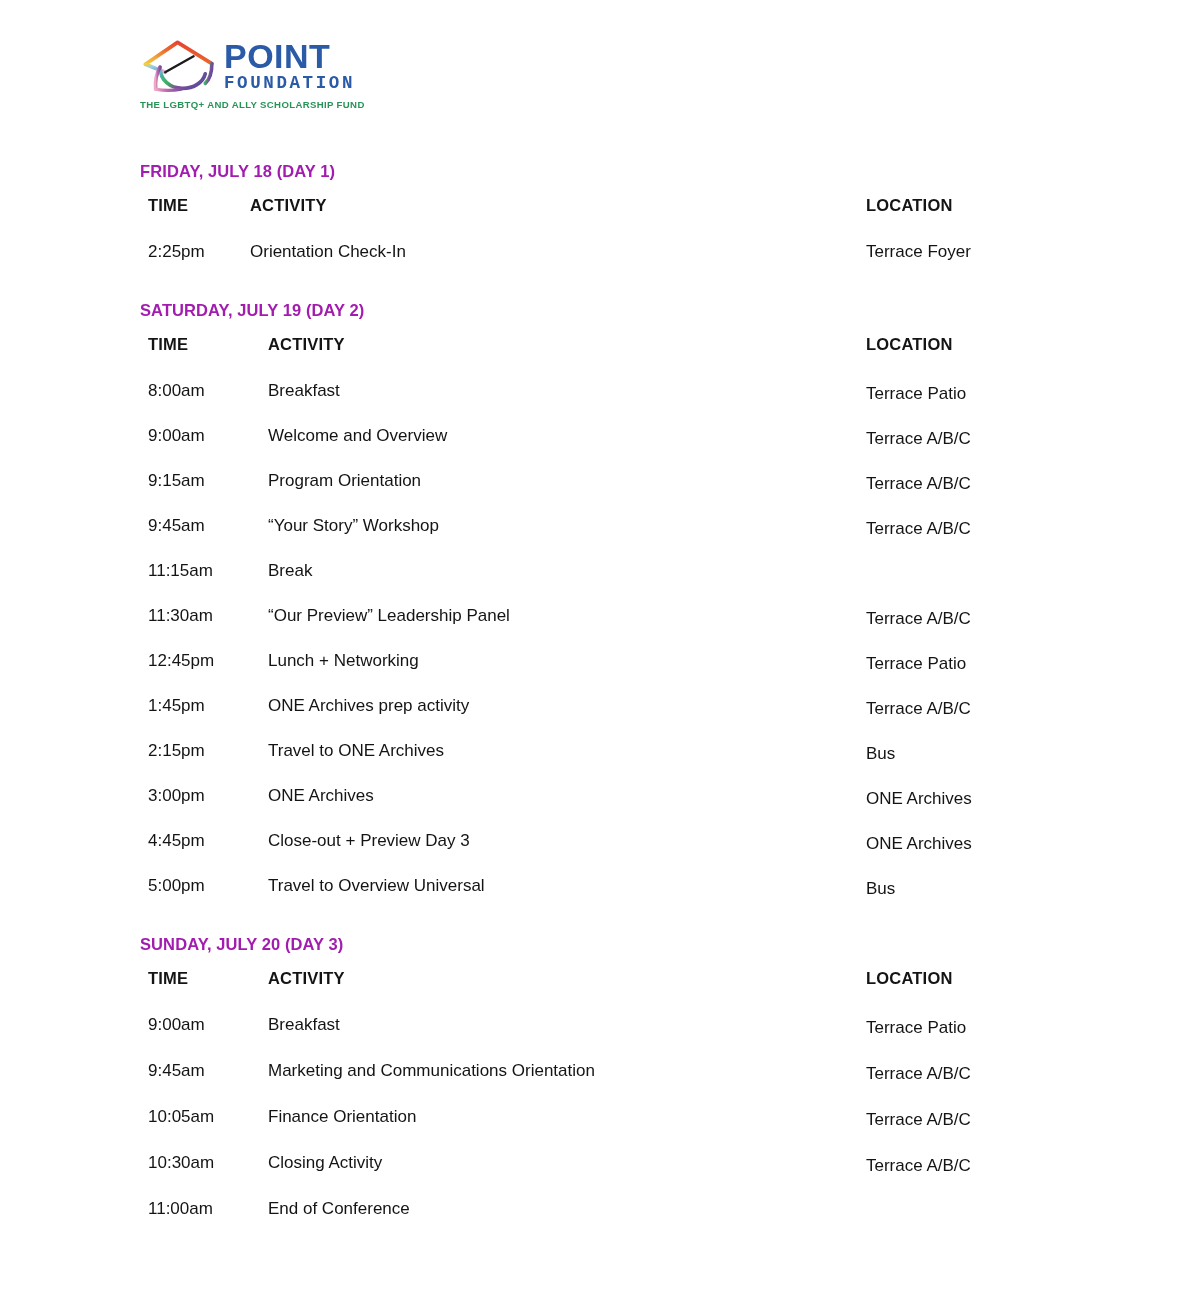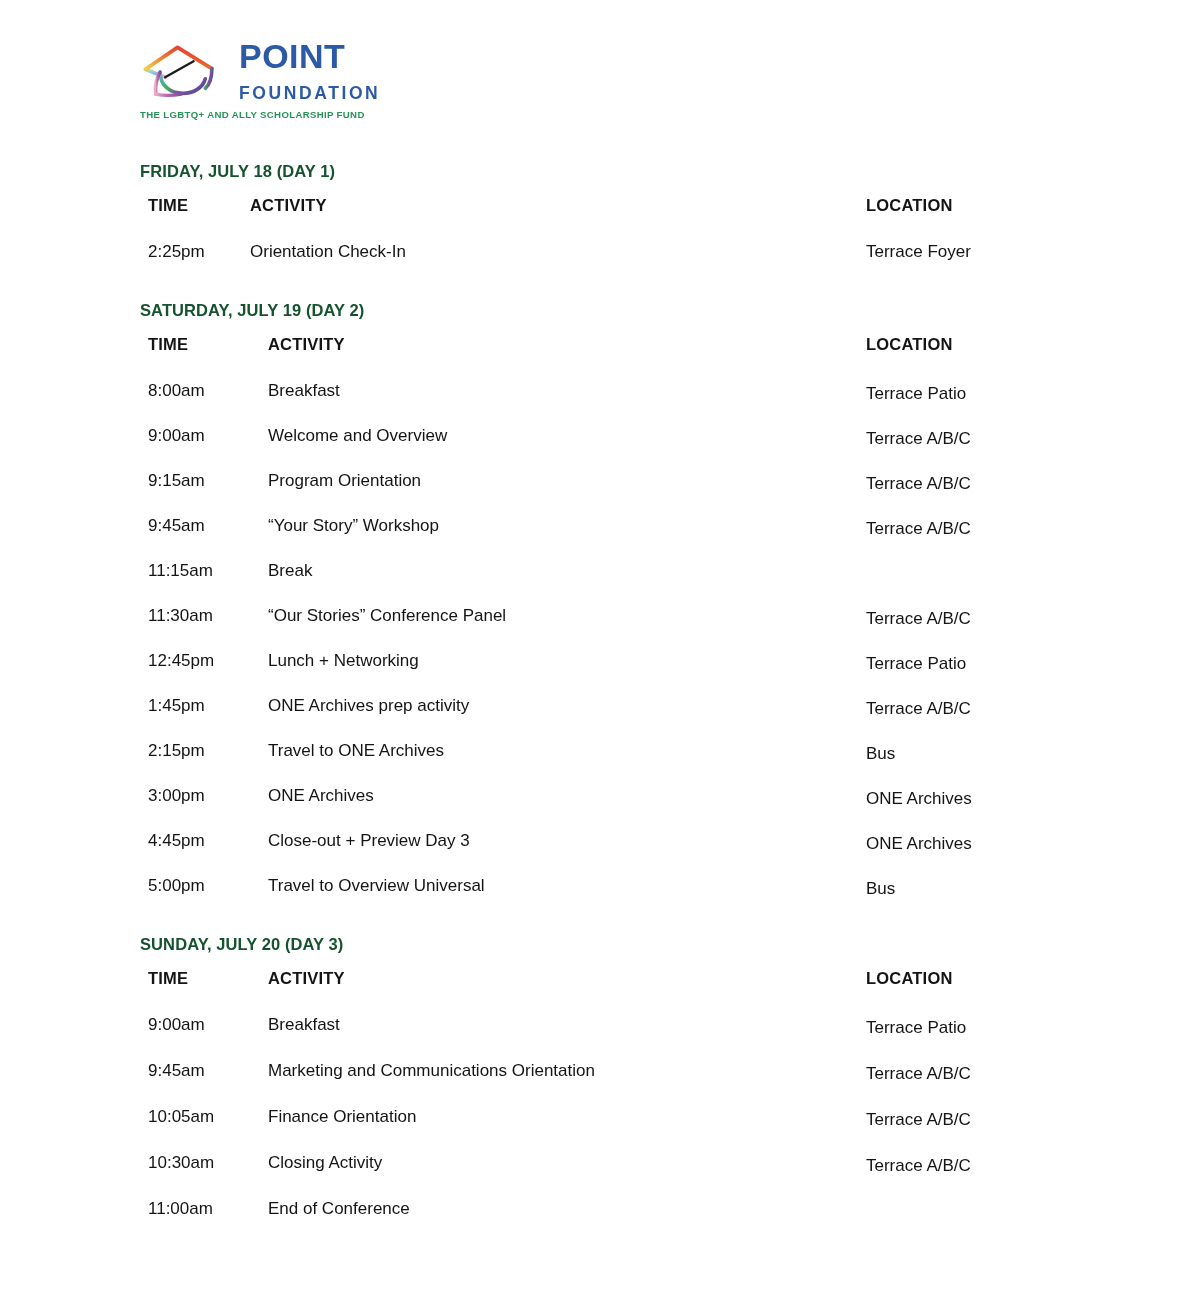--- a/index.html
+++ b/index.html
@@ -28,21 +28,21 @@
     position: absolute;
     left: 140px;
     top: 38px;
     display: flex;
     flex-direction: column;
     width: 240px;
   }
   .logo-top-row {
     display: flex;
     align-items: center;
-    gap: 21px;
+    gap: 6px;
   }
   .logo-cap {
     width: 78px;
     height: 54px;
     flex: 0 0 auto;
     display: block;
   }
   .logo-wordmark {
     display: flex;
     flex-direction: column;
@@ -51,26 +51,26 @@
   }
   .logo-point {
     font-family: "Liberation Sans", sans-serif;
     font-weight: bold;
     font-size: 34px;
     letter-spacing: 0.5px;
     color: #2b5aa7;
     line-height: 0.98;
   }
   .logo-foundation {
-    font-family: Liberation Sans, sans-serif;
+    font-family: Liberation Mono, monospace;
     font-weight: bold;
     font-size: 17.5px;
     letter-spacing: 2.6px;
     color: #2b5aa7;
-    margin-top: 12px;
+    margin-top: 2px;
   }
   .logo-tagline {
     font-family: "Liberation Sans", sans-serif;
     font-weight: bold;
     font-size: 9.6px;
     letter-spacing: 0.35px;
     color: #279457;
     margin-top: 6px;
     white-space: nowrap;
   }
@@ -103,21 +103,21 @@
     position: relative;
     padding: 0;
   }
   .day-section {
     position: relative;
   }
   .day-heading {
     font-weight: bold;
     font-size: 16.5px;
     letter-spacing: 0.1px;
-    color: #14532d;
+    color: #a21caf;
     margin-left: 140px;
   }
 
   .rowgrid {
     position: relative;
   }
   .srow {
     position: relative;
     height: 45px;
   }
@@ -273,21 +273,21 @@
           <span class="col-activity">“Your Story” Workshop</span>
           <span class="col-location">Terrace A/B/C</span>
         </div>
       <div class="srow body-row">
           <span class="col-time">11:15am</span>
           <span class="col-activity">Break</span>
           <span class="col-location"></span>
         </div>
       <div class="srow body-row">
           <span class="col-time">11:30am</span>
-          <span class="col-activity">“Our Stories” Conference Panel</span>
+          <span class="col-activity">“Our Preview” Leadership Panel</span>
           <span class="col-location">Terrace A/B/C</span>
         </div>
       <div class="srow body-row">
           <span class="col-time">12:45pm</span>
           <span class="col-activity">Lunch + Networking</span>
           <span class="col-location">Terrace Patio</span>
         </div>
       <div class="srow body-row">
           <span class="col-time">1:45pm</span>
           <span class="col-activity">ONE Archives prep activity</span>

